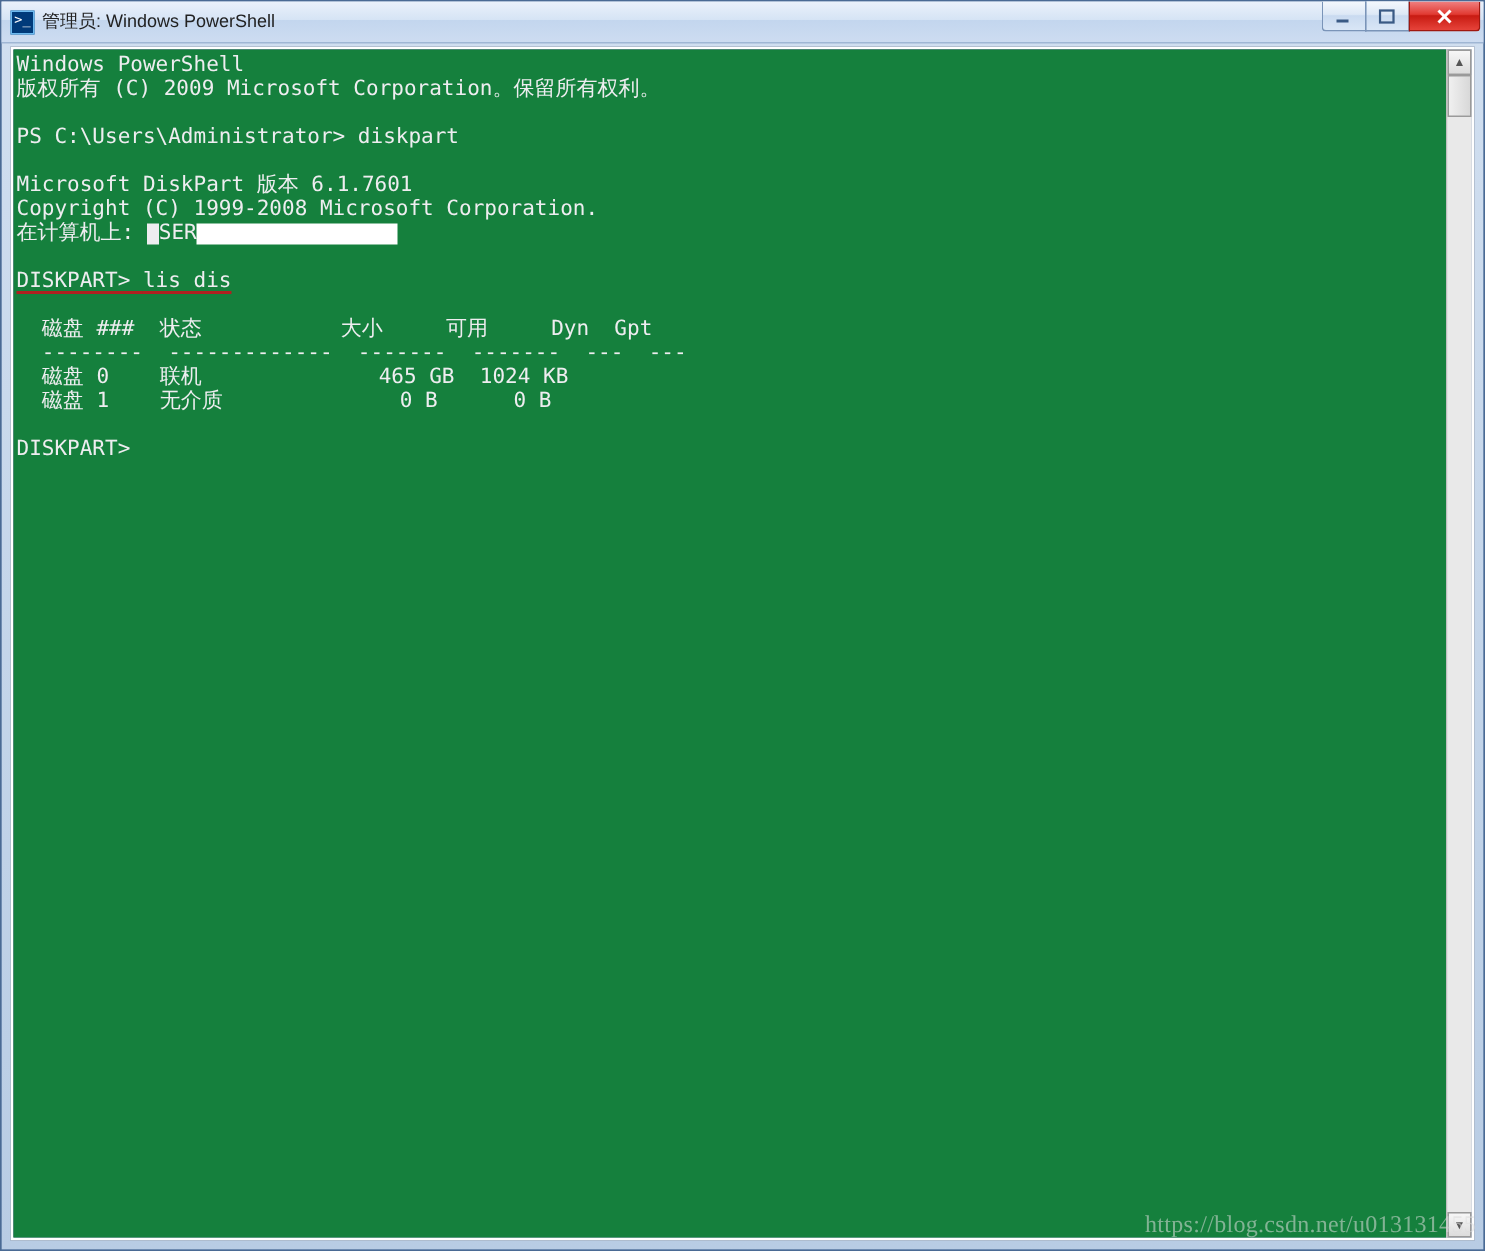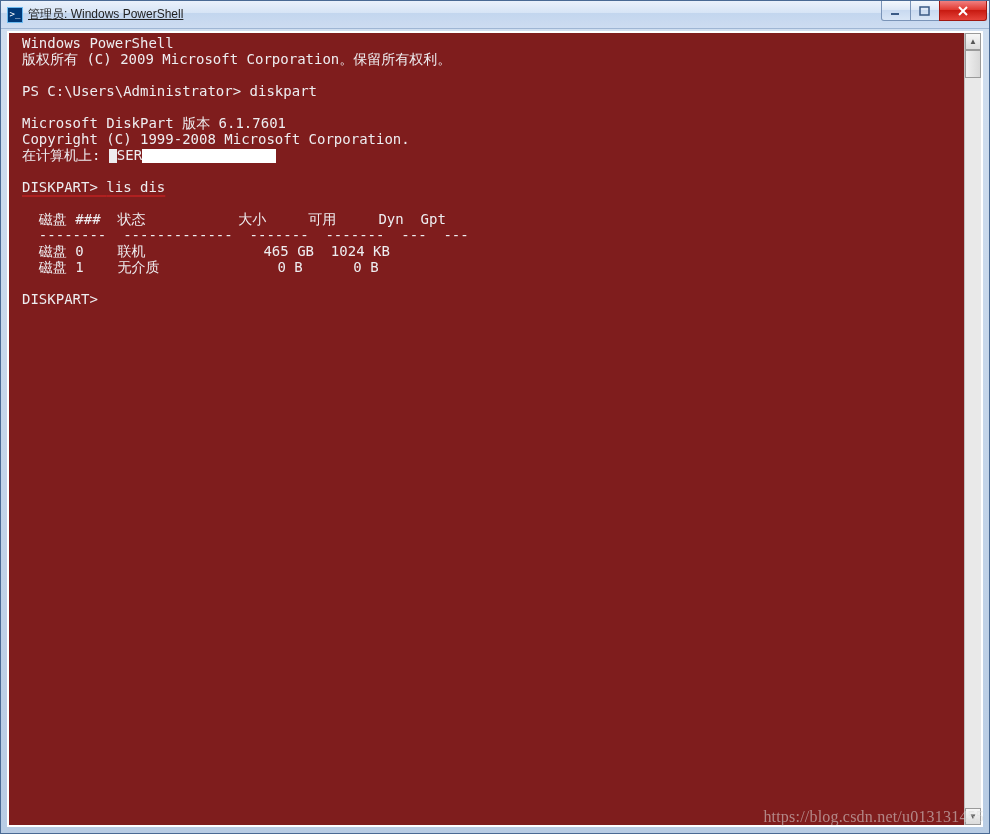--- a/index.html
+++ b/index.html
@@ -42,21 +42,20 @@
   }
   .titlebar-icon .ps {
     color: #fff;
     font-size: 9px;
     font-family: "Lucida Console", monospace;
     line-height: 1;
   }
   .title-text {
     font-size: 12px;
     color: #222;
-    text-decoration: underline;
   }
   .win-buttons {
     position: absolute;
     right: 2px;
     top: 0;
     display: flex;
     height: 20px;
   }
   .win-btn {
     width: 30px;
@@ -85,26 +84,26 @@
     margin: 6px;
     margin-top: 2px;
     border: 2px solid #fff;
     box-shadow: inset 0 0 0 1px #8aa5c8;
     display: flex;
     background: #012456;
     position: relative;
   }
   .console {
     flex: 1;
-    background: #7f1d1d;
+    background: #15803d;
     color: #eeedf0;
     font-family: "NSimSun", "SimSun", "Consolas", "Lucida Console", monospace;
     font-size: 14px;
     line-height: 16px;
-    padding: 2px 13px;
+    padding: 2px 2px;
     white-space: pre;
     overflow: hidden;
   }
   .scrollbar {
     width: 17px;
     background: #e9e9e9;
     display: flex;
     flex-direction: column;
     border-left: 1px solid #c0c0c0;
   }

